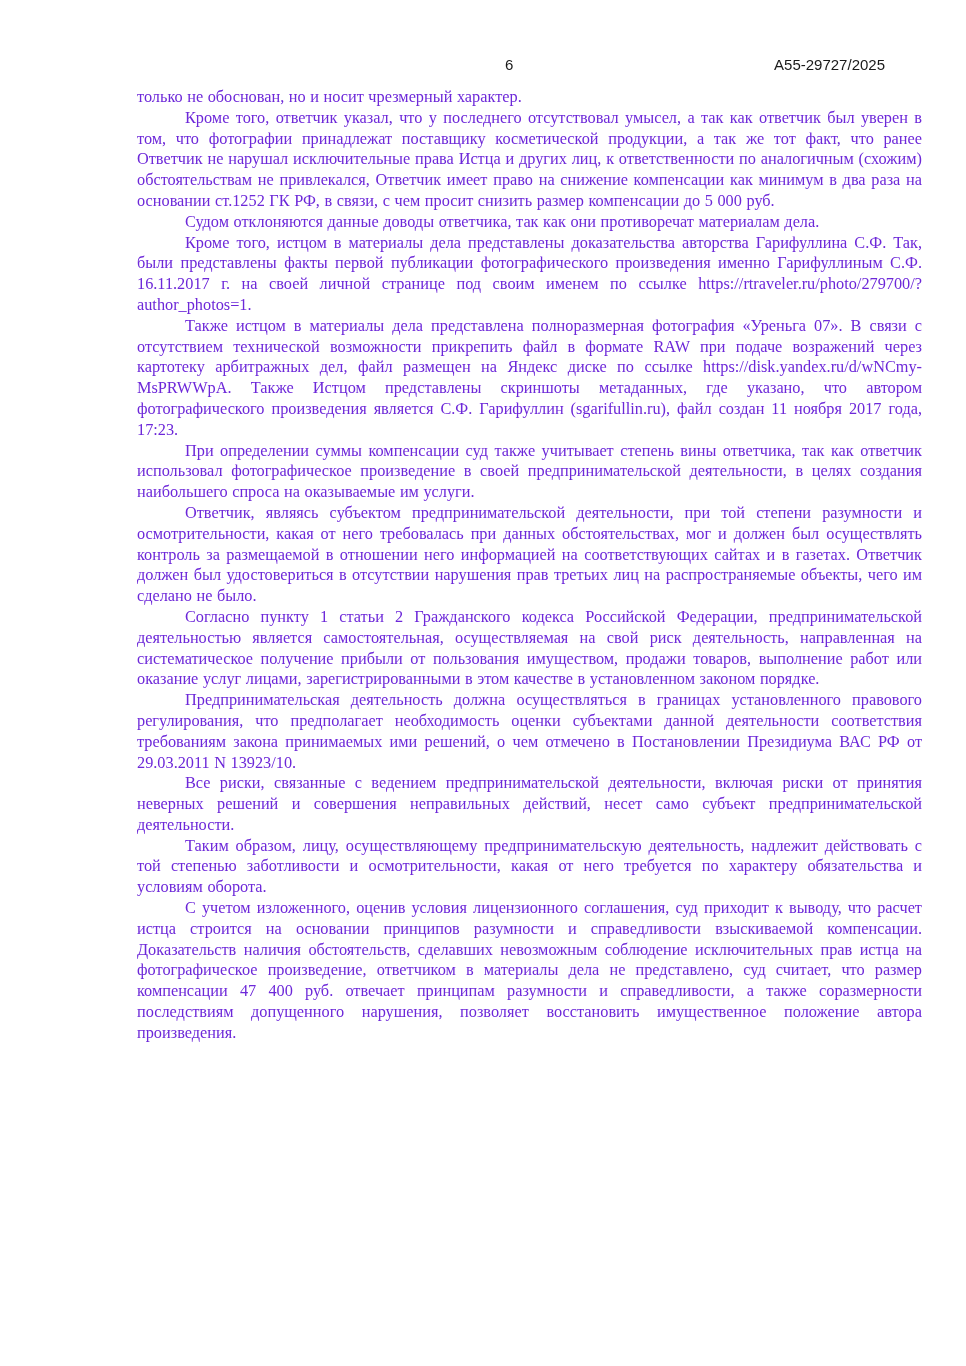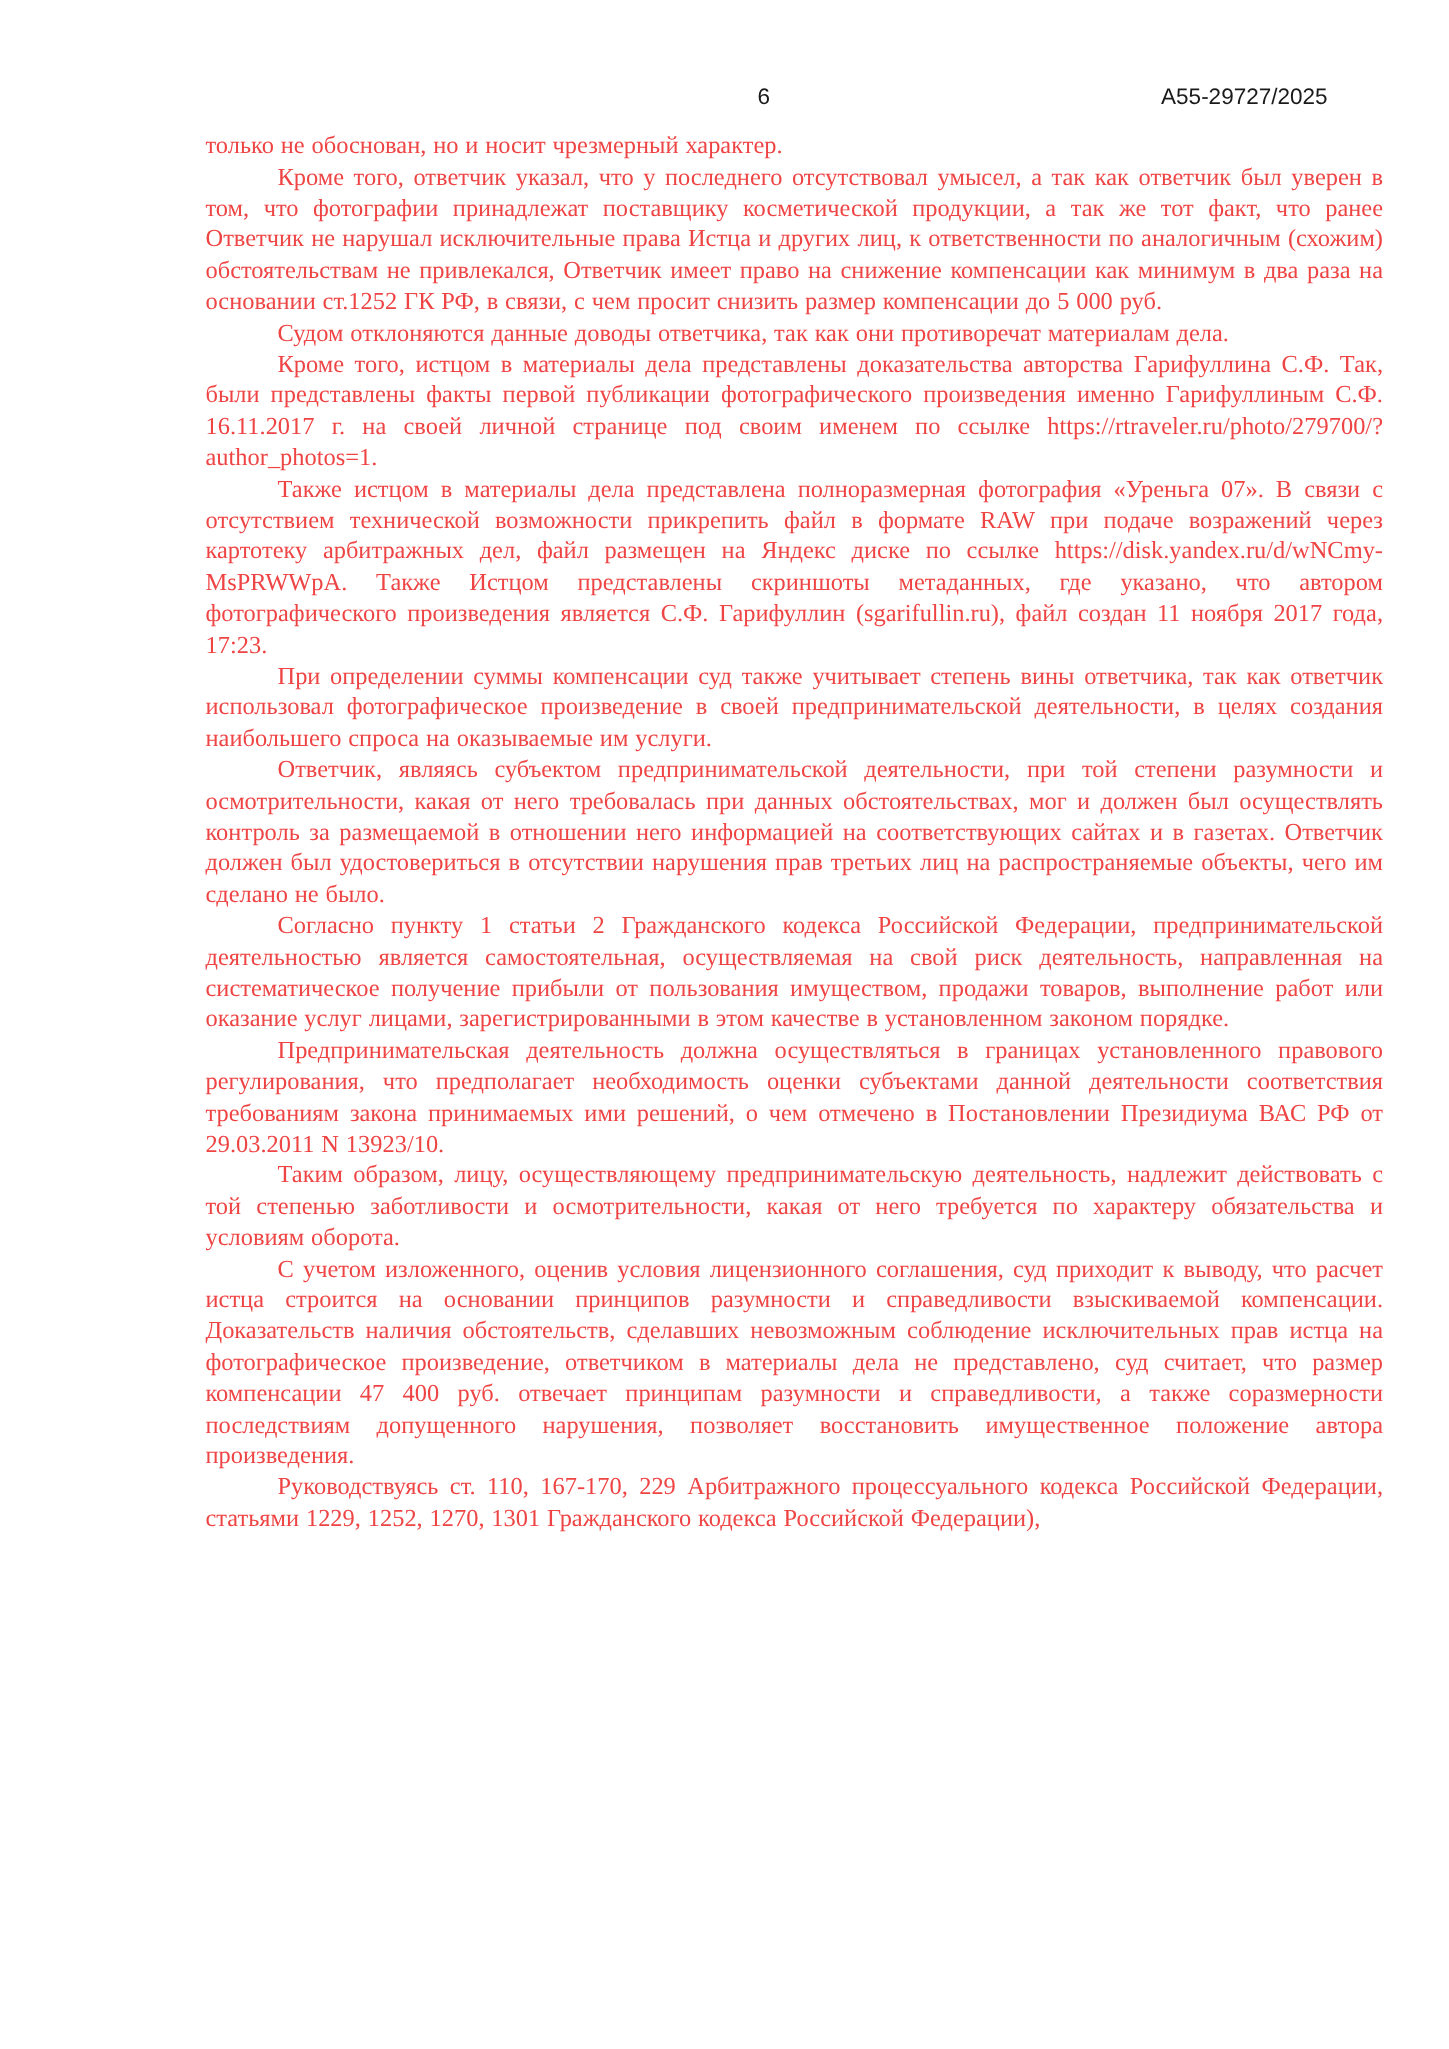--- a/index.html
+++ b/index.html
@@ -37,21 +37,21 @@
     top: 0;
   }
   .content {
     position: absolute;
     top: 87px;
     left: 137px;
     width: 785px;
     font-size: 16.3px;
     line-height: 20.8px;
     text-align: justify;
-    color: #ef4444;
+    color: #6d28d9;
   }
   .content p {
     margin: 0;
     padding: 0;
     text-indent: 48px;
     word-spacing: 0.5px;
   }
   .content p.no-indent {
     text-indent: 0;
   }
@@ -69,18 +69,18 @@
   <div class="content">
     <p class="no-indent">только не обоснован, но и носит чрезмерный характер.</p>
     <p>Кроме того, ответчик указал, что у последнего отсутствовал умысел, а так как ответчик был уверен в том, что фотографии принадлежат поставщику косметической продукции, а так же тот факт, что ранее Ответчик не нарушал исключительные права Истца и других лиц, к ответственности по аналогичным (схожим) обстоятельствам не привлекался, Ответчик имеет право на снижение компенсации как минимум в два раза на основании ст.1252 ГК РФ, в связи, с чем просит снизить размер компенсации до 5 000 руб.</p>
     <p>Судом отклоняются данные доводы ответчика, так как они противоречат материалам дела.</p>
     <p>Кроме того, истцом в материалы дела представлены доказательства авторства Гарифуллина С.Ф. Так, были представлены факты первой публикации фотографического произведения именно Гарифуллиным С.Ф. 16.11.2017 г. на своей личной странице под своим именем по ссылке https://rtraveler.ru/photo/279700/?author_photos=1.</p>
     <p>Также истцом в материалы дела представлена полноразмерная фотография «Уреньга 07». В связи с отсутствием технической возможности прикрепить файл в формате RAW при подаче возражений через картотеку арбитражных дел, файл размещен на Яндекс диске по ссылке https://disk.yandex.ru/d/wNCmy-MsPRWWpA. Также Истцом представлены скриншоты метаданных, где указано, что автором фотографического произведения является С.Ф. Гарифуллин (sgarifullin.ru), файл создан 11 ноября 2017 года, 17:23.</p>
     <p>При определении суммы компенсации суд также учитывает степень вины ответчика, так как ответчик использовал фотографическое произведение в своей предпринимательской деятельности, в целях создания наибольшего спроса на оказываемые им услуги.</p>
     <p>Ответчик, являясь субъектом предпринимательской деятельности, при той степени разумности и осмотрительности, какая от него требовалась при данных обстоятельствах, мог и должен был осуществлять контроль за размещаемой в отношении него информацией на соответствующих сайтах и в газетах. Ответчик должен был удостовериться в отсутствии нарушения прав третьих лиц на распространяемые объекты, чего им сделано не было.</p>
     <p>Согласно пункту 1 статьи 2 Гражданского кодекса Российской Федерации, предпринимательской деятельностью является самостоятельная, осуществляемая на свой риск деятельность, направленная на систематическое получение прибыли от пользования имуществом, продажи товаров, выполнение работ или оказание услуг лицами, зарегистрированными в этом качестве в установленном законом порядке.</p>
     <p>Предпринимательская деятельность должна осуществляться в границах установленного правового регулирования, что предполагает необходимость оценки субъектами данной деятельности соответствия требованиям закона принимаемых ими решений, о чем отмечено в Постановлении Президиума ВАС РФ от 29.03.2011 N 13923/10.</p>
+    <p>Все риски, связанные с ведением предпринимательской деятельности, включая риски от принятия неверных решений и совершения неправильных действий, несет само субъект предпринимательской деятельности.</p>
     <p>Таким образом, лицу, осуществляющему предпринимательскую деятельность, надлежит действовать с той степенью заботливости и осмотрительности, какая от него требуется по характеру обязательства и условиям оборота.</p>
     <p>С учетом изложенного, оценив условия лицензионного соглашения, суд приходит к выводу, что расчет истца строится на основании принципов разумности и справедливости взыскиваемой компенсации. Доказательств наличия обстоятельств, сделавших невозможным соблюдение исключительных прав истца на фотографическое произведение, ответчиком в материалы дела не представлено, суд считает, что размер компенсации 47 400 руб. отвечает принципам разумности и справедливости, а также соразмерности последствиям допущенного нарушения, позволяет восстановить имущественное положение автора произведения.</p>
-    <p>Руководствуясь ст.  110, 167-170, 229 Арбитражного процессуального кодекса Российской Федерации, статьями 1229, 1252, 1270, 1301 Гражданского кодекса Российской Федерации),</p>
   </div>
 
 </div>
 
 </body></html>

